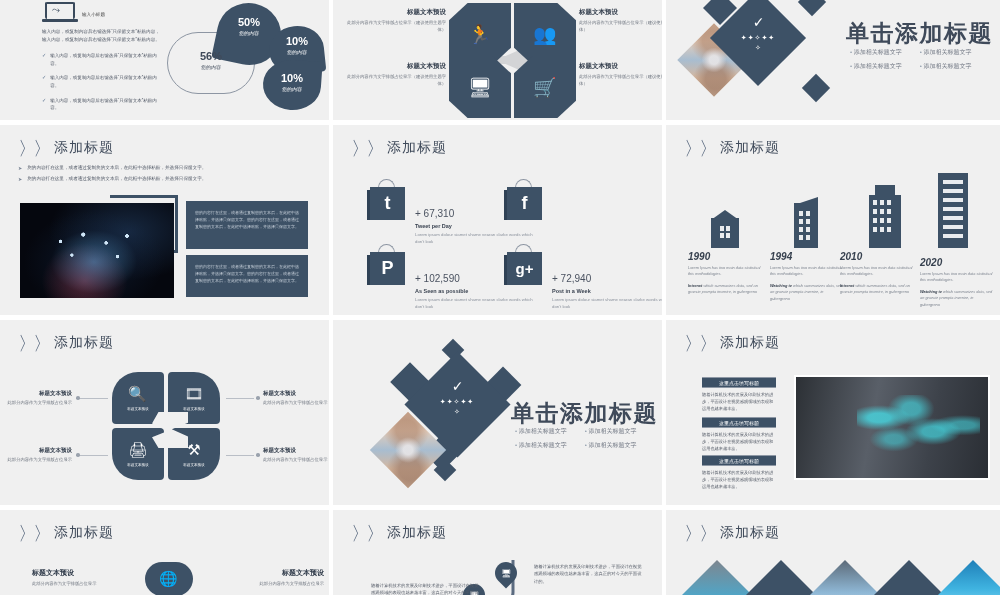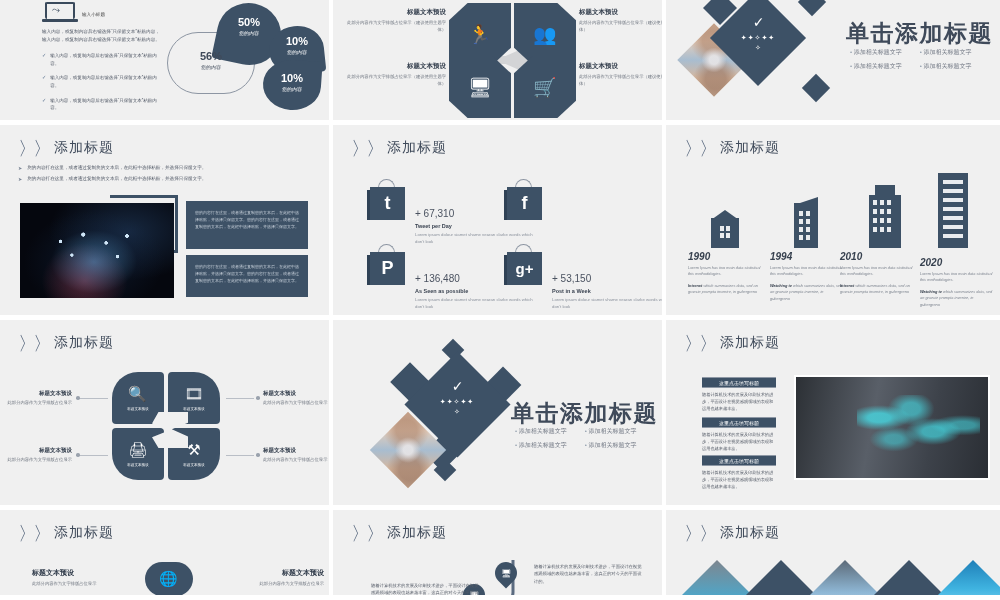--- a/index.html
+++ b/index.html
@@ -337,32 +337,32 @@
         <div class="bag-body"></div>
       <div class="bag-gl">f</div>
     </div>
     <div class="bag" style="left:34px;top:118px;">
       <div class="bag-hand"></div>
         <div class="bag-side"></div>
         <div class="bag-body"></div>
       <div class="bag-gl">P</div>
     </div>
     <div class="bag-txt" style="left:82px;top:123px;">
-      <div class="bag-n">+ 136,480</div>
+      <div class="bag-n">+ 102,590</div>
       <div class="bag-h">As Seen as possible</div>
       <div class="bag-d">Lorem ipsum dolour siamet shame vearan clarke words which don't look</div>
     </div>
     <div class="bag" style="left:171px;top:118px;">
       <div class="bag-hand"></div>
         <div class="bag-side"></div>
         <div class="bag-body"></div>
       <div class="bag-gl" style="font-size:15px;">g+</div>
     </div>
     <div class="bag-txt" style="left:219px;top:123px;">
-      <div class="bag-n">+ 53,150</div>
+      <div class="bag-n">+ 72,940</div>
       <div class="bag-h">Post in a Week</div>
       <div class="bag-d">Lorem ipsum dolour siamet shame vearan clarke words which don't look</div>
     </div>
   </div>
 
   <div class="slide">
     <div class="head">
       <span class="chev">〉〉</span>
       <span class="head-t">添加标题</span>
     </div>

